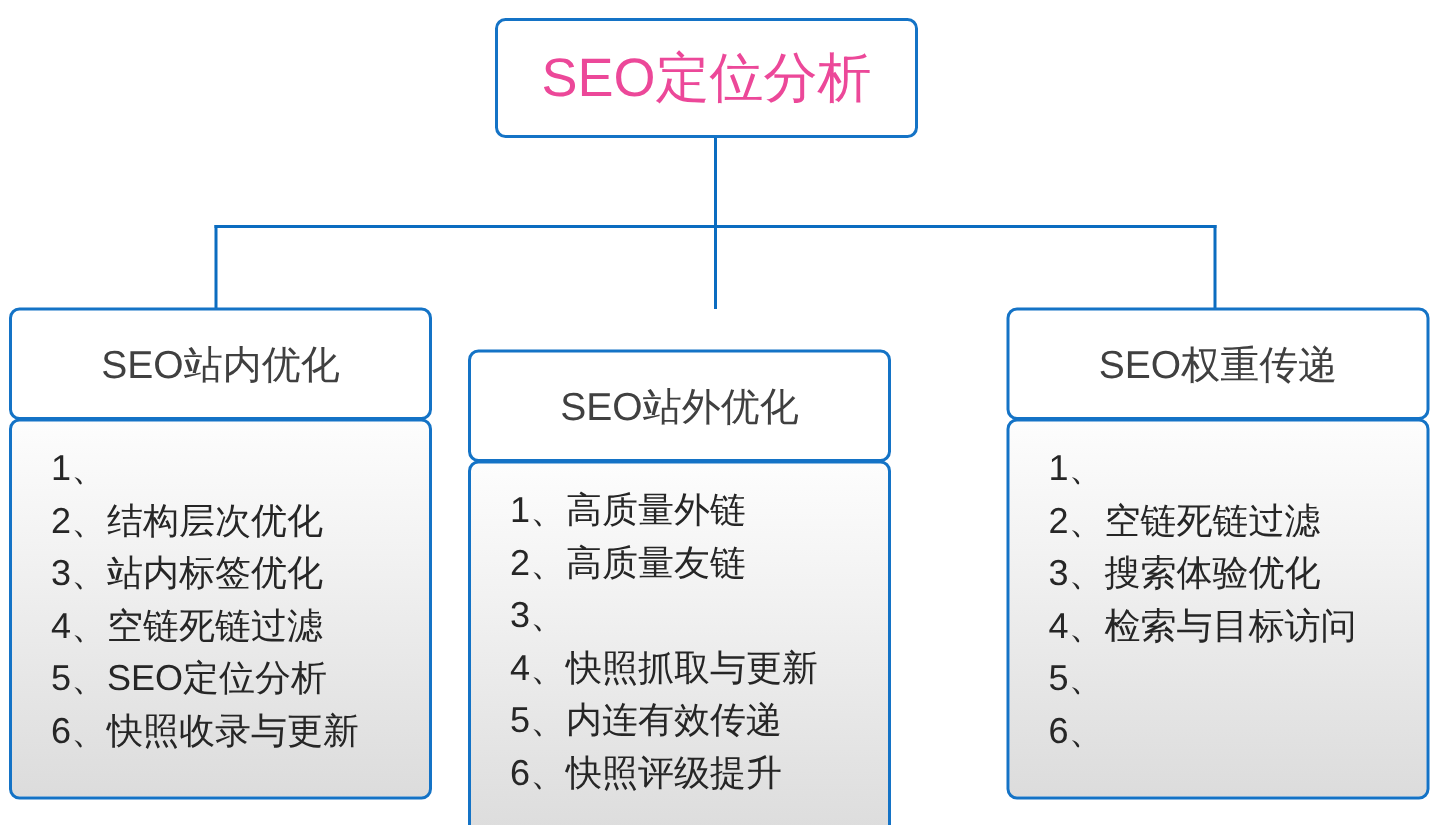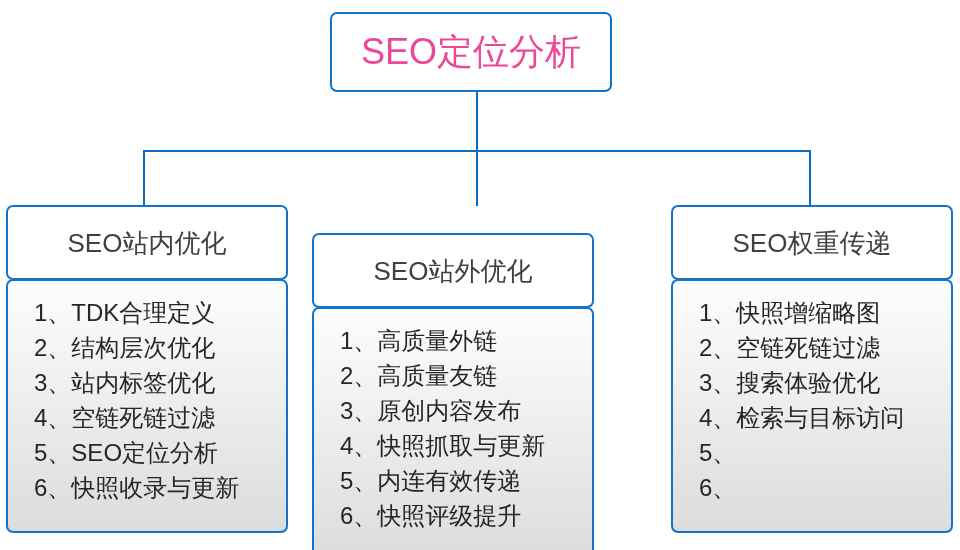--- a/index.html
+++ b/index.html
@@ -127,21 +127,20 @@
   </div>
 
   <div class="column col-1">
     <div class="col-header">
       <span class="col-header-title">SEO站内优化</span>
     </div>
     <div class="col-body">
       <ul class="item-list">
         <li class="item">
           <span class="item-index">1、</span>
-          <span class="item-label">TDK合理定义</span>
         </li>
         <li class="item">
           <span class="item-index">2、</span>
           <span class="item-label">结构层次优化</span>
         </li>
         <li class="item">
           <span class="item-index">3、</span>
           <span class="item-label">站内标签优化</span>
         </li>
         <li class="item">
@@ -169,21 +168,20 @@
         <li class="item">
           <span class="item-index">1、</span>
           <span class="item-label">高质量外链</span>
         </li>
         <li class="item">
           <span class="item-index">2、</span>
           <span class="item-label">高质量友链</span>
         </li>
         <li class="item">
           <span class="item-index">3、</span>
-          <span class="item-label">原创内容发布</span>
         </li>
         <li class="item">
           <span class="item-index">4、</span>
           <span class="item-label">快照抓取与更新</span>
         </li>
         <li class="item">
           <span class="item-index">5、</span>
           <span class="item-label">内连有效传递</span>
         </li>
         <li class="item">
@@ -195,21 +193,20 @@
   </div>
 
   <div class="column col-3">
     <div class="col-header">
       <span class="col-header-title">SEO权重传递</span>
     </div>
     <div class="col-body">
       <ul class="item-list">
         <li class="item">
           <span class="item-index">1、</span>
-          <span class="item-label">快照增缩略图</span>
         </li>
         <li class="item">
           <span class="item-index">2、</span>
           <span class="item-label">空链死链过滤</span>
         </li>
         <li class="item">
           <span class="item-index">3、</span>
           <span class="item-label">搜索体验优化</span>
         </li>
         <li class="item">

